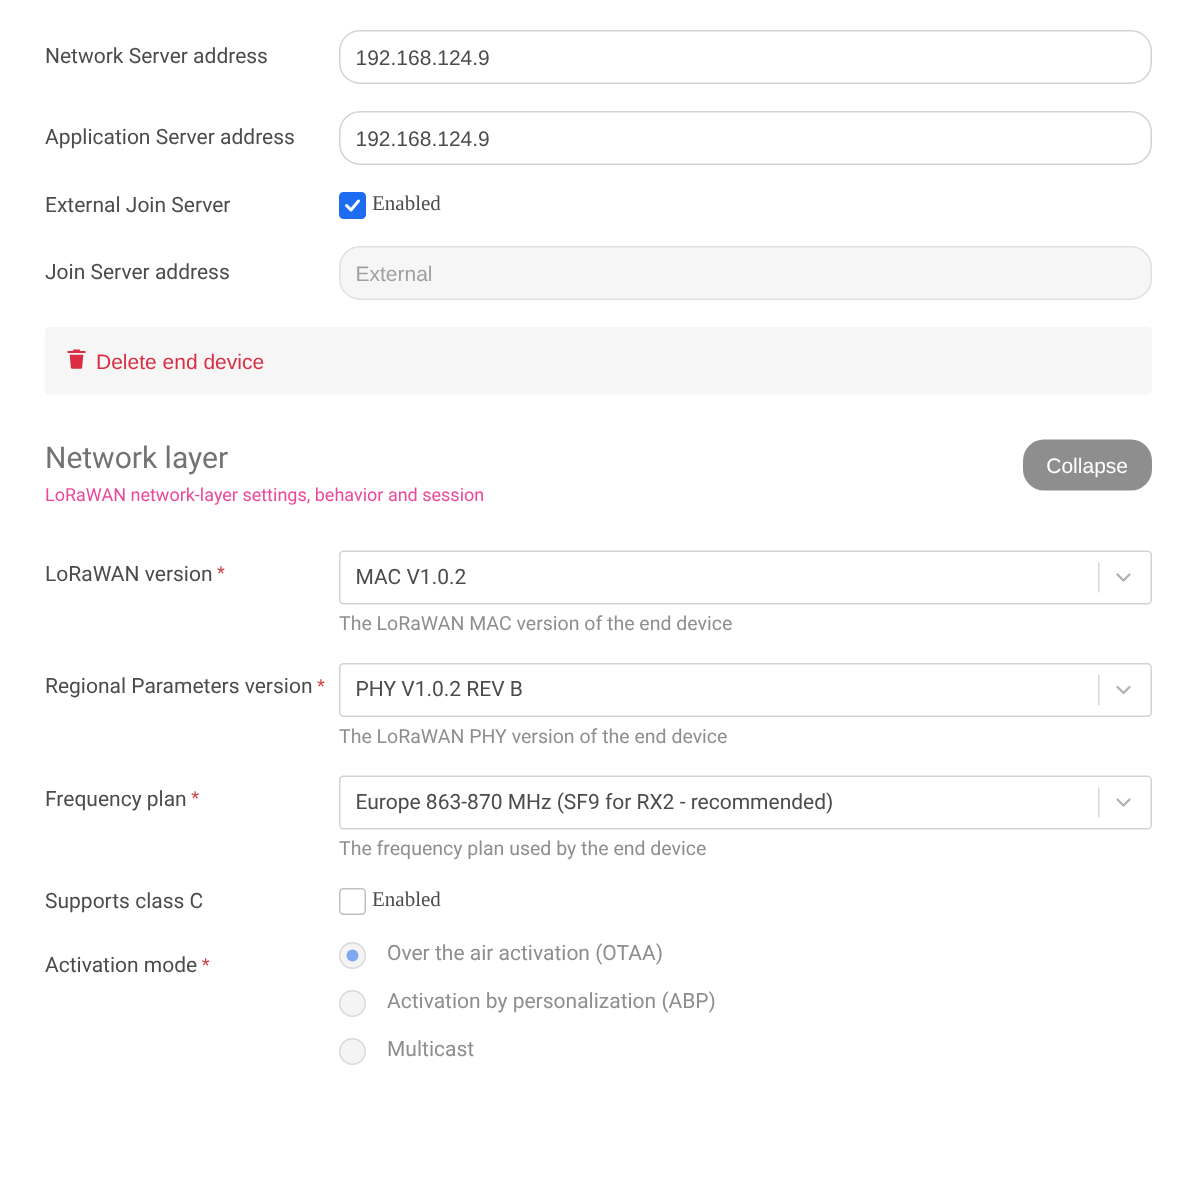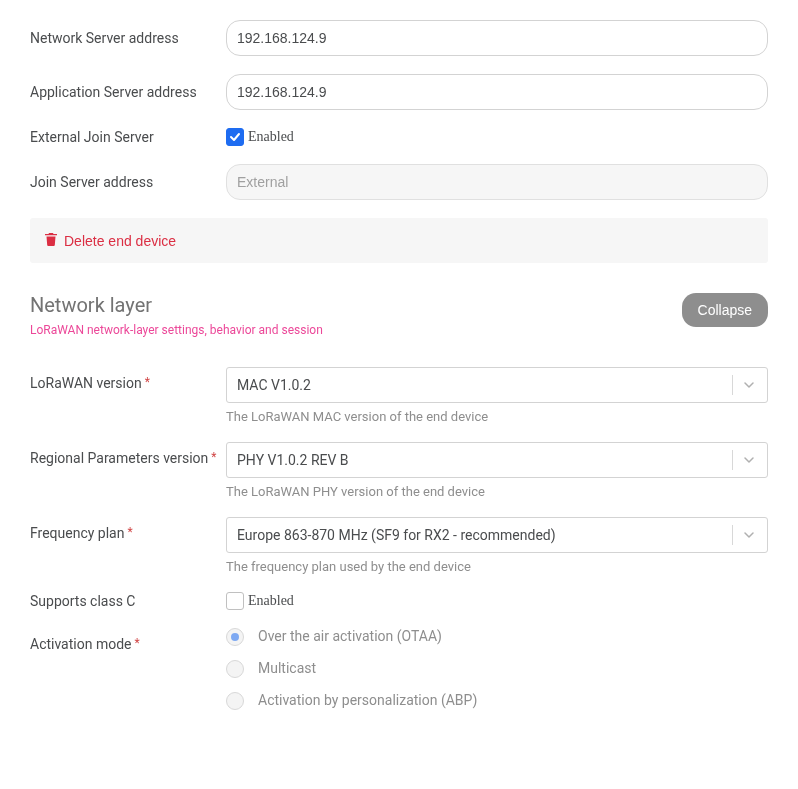--- a/index.html
+++ b/index.html
@@ -307,23 +307,23 @@
       <div class="radio-wrap">
         <span class="radio selected disabled">
             <span class="dot"></span>
           </span>
         <span>Over the air activation (OTAA)</span>
       </div>
       <div class="radio-wrap">
         <span class="radio disabled">
             <span class="dot"></span>
           </span>
-        <span>Multicast</span>
+        <span>Activation by personalization (ABP)</span>
       </div>
       <div class="radio-wrap">
         <span class="radio disabled">
             <span class="dot"></span>
           </span>
-        <span>Activation by personalization (ABP)</span>
+        <span>Multicast</span>
       </div>
     </div>
   </div>
 </div>
 
 </body></html>

